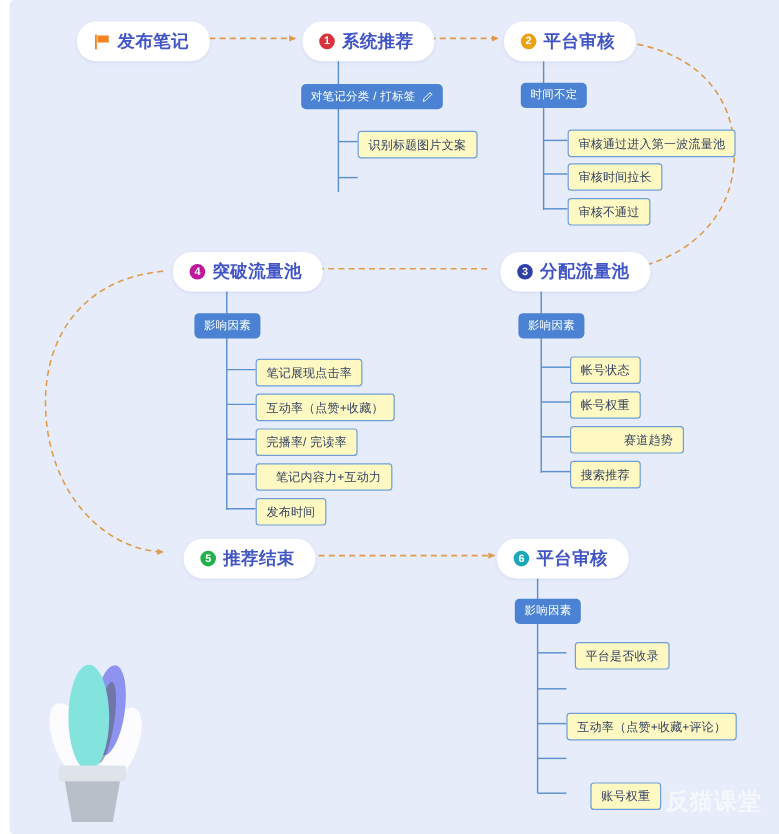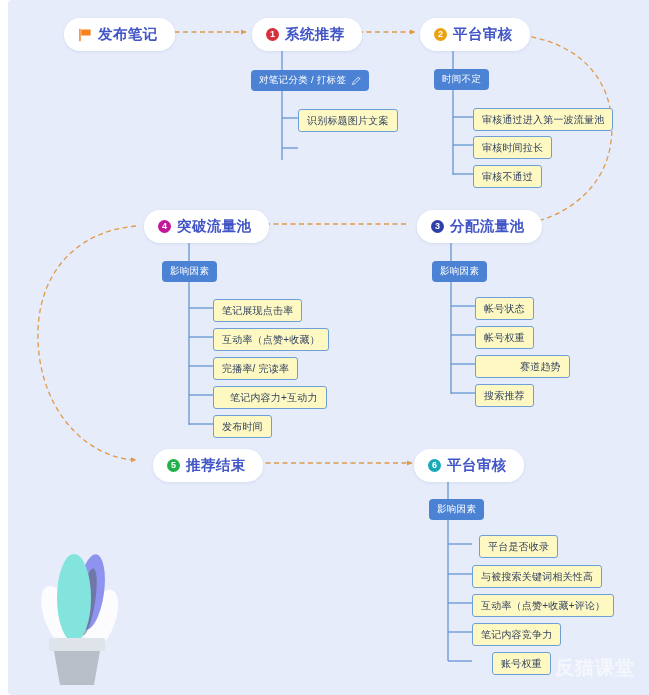--- a/index.html
+++ b/index.html
@@ -245,23 +245,21 @@
     <span class="badge" style="background: rgb(33, 177, 75);">5</span>
     <span class="stage-label">推荐结束</span>
   </div>
 
   <div class="stage" style="left:406px; top:449px;">
     <span class="badge" style="background: rgb(24, 168, 184);">6</span>
     <span class="stage-label">平台审核</span>
   </div>
   <div class="head-node" style="left:421px; top:499px;">影响因素</div>
   <div class="leaf" style="left:471px; top:535px;">平台是否收录</div>
-  <div class="leaf" style="left:464px; top:565px;">与被搜索关键词相关性高</div>
   <div class="leaf" style="left:464px; top:594px;">互动率（点赞+收藏+评论）</div>
-  <div class="leaf" style="left:464px; top:623px;">笔记内容竞争力</div>
   <div class="leaf" style="left:464px; top:652px;margin-left:20px;">账号权重</div>
 
   <svg id="plant" viewBox="0 0 96 165">
     <ellipse cx="27" cy="98" rx="15" ry="34" fill="#ffffff" opacity="0.85" transform="rotate(-22 27 98)"></ellipse>
     <ellipse cx="68" cy="100" rx="14" ry="32" fill="#ffffff" opacity="0.85" transform="rotate(20 68 100)"></ellipse>
     <ellipse cx="58" cy="72" rx="13" ry="38" fill="#8d93ee" transform="rotate(8 58 72)"></ellipse>
     <ellipse cx="55" cy="82" rx="7" ry="34" fill="#5a6070" opacity="0.55" transform="rotate(9 55 82)"></ellipse>
     <ellipse cx="41" cy="78" rx="17" ry="44" fill="#83e3dd"></ellipse>
     <rect x="16" y="118" width="56" height="13" rx="2" fill="#dfe3ea"></rect>
     <path d="M21,131 L67,131 L61,165 L27,165 z" fill="#b8bfc9"></path>

